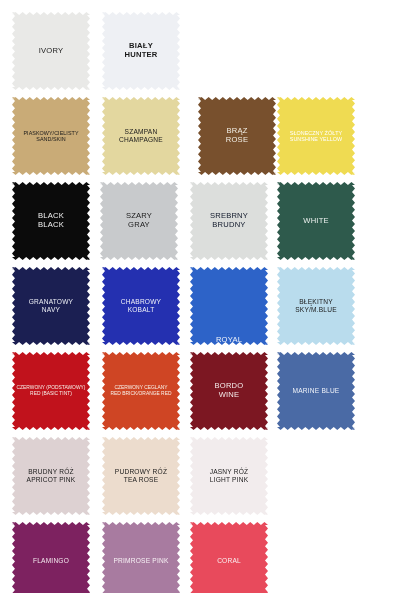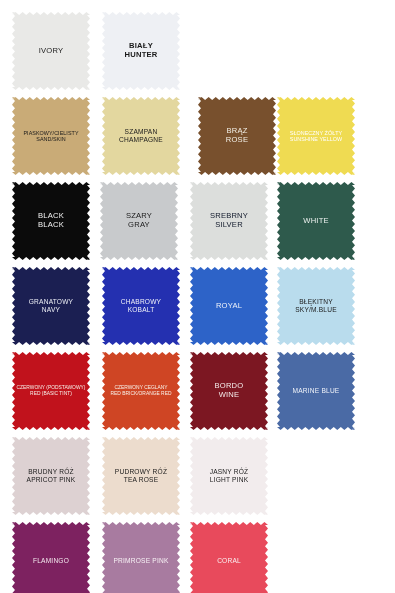--- a/index.html
+++ b/index.html
@@ -160,21 +160,21 @@
       </div>
     </div>
     <div class="swatch" style="left: 190px; top: 182px;">
       <div class="swatch-chip">
         <svg viewBox="0 0 78 78" xmlns="http://www.w3.org/2000/svg">
           <polygon points="0.00,2.98 3.55,0.00 7.09,2.98 10.64,0.00 14.18,2.98 17.73,0.00 21.27,2.98 24.82,0.00 28.36,2.98 31.91,0.00 35.45,2.98 39.00,0.00 42.55,2.98 46.09,0.00 49.64,2.98 53.18,0.00 56.73,2.98 60.27,0.00 63.82,2.98 67.36,0.00 70.91,2.98 74.45,0.00 78.00,2.98 75.02,2.98 78.00,6.52 75.02,10.07 78.00,13.61 75.02,17.16 78.00,20.71 75.02,24.25 78.00,27.80 75.02,31.34 78.00,34.89 75.02,38.43 78.00,41.98 75.02,45.52 78.00,49.07 75.02,52.61 78.00,56.16 75.02,59.71 78.00,63.25 75.02,66.80 78.00,70.34 75.02,73.89 78.00,77.43 75.02,78.00 78.00,75.02 74.45,78.00 70.91,75.02 67.36,78.00 63.82,75.02 60.27,78.00 56.73,75.02 53.18,78.00 49.64,75.02 46.09,78.00 42.55,75.02 39.00,78.00 35.45,75.02 31.91,78.00 28.36,75.02 24.82,78.00 21.27,75.02 17.73,78.00 14.18,75.02 10.64,78.00 7.09,75.02 3.55,78.00 0.00,75.02 2.98,75.02 0.00,71.48 2.98,67.93 0.00,64.39 2.98,60.84 0.00,57.29 2.98,53.75 0.00,50.20 2.98,46.66 0.00,43.11 2.98,39.57 0.00,36.02 2.98,32.48 0.00,28.93 2.98,25.39 0.00,21.84 2.98,18.29 0.00,14.75 2.98,11.20 0.00,7.66 2.98,4.11 0.00,0.57 2.98,0.00" fill="#dcdedc"></polygon>
         </svg>
       </div>
       <div class="swatch-label" style="color: #0f172a;">
         <span class="ln reg">SREBRNY</span>
-        <span class="ln reg">SILVER</span>
+        <span class="ln reg">BRUDNY</span>
       </div>
     </div>
     <div class="swatch" style="left: 277px; top: 182px;">
       <div class="swatch-chip">
         <svg viewBox="0 0 78 78" xmlns="http://www.w3.org/2000/svg">
           <polygon points="0.00,2.98 3.55,0.00 7.09,2.98 10.64,0.00 14.18,2.98 17.73,0.00 21.27,2.98 24.82,0.00 28.36,2.98 31.91,0.00 35.45,2.98 39.00,0.00 42.55,2.98 46.09,0.00 49.64,2.98 53.18,0.00 56.73,2.98 60.27,0.00 63.82,2.98 67.36,0.00 70.91,2.98 74.45,0.00 78.00,2.98 75.02,2.98 78.00,6.52 75.02,10.07 78.00,13.61 75.02,17.16 78.00,20.71 75.02,24.25 78.00,27.80 75.02,31.34 78.00,34.89 75.02,38.43 78.00,41.98 75.02,45.52 78.00,49.07 75.02,52.61 78.00,56.16 75.02,59.71 78.00,63.25 75.02,66.80 78.00,70.34 75.02,73.89 78.00,77.43 75.02,78.00 78.00,75.02 74.45,78.00 70.91,75.02 67.36,78.00 63.82,75.02 60.27,78.00 56.73,75.02 53.18,78.00 49.64,75.02 46.09,78.00 42.55,75.02 39.00,78.00 35.45,75.02 31.91,78.00 28.36,75.02 24.82,78.00 21.27,75.02 17.73,78.00 14.18,75.02 10.64,78.00 7.09,75.02 3.55,78.00 0.00,75.02 2.98,75.02 0.00,71.48 2.98,67.93 0.00,64.39 2.98,60.84 0.00,57.29 2.98,53.75 0.00,50.20 2.98,46.66 0.00,43.11 2.98,39.57 0.00,36.02 2.98,32.48 0.00,28.93 2.98,25.39 0.00,21.84 2.98,18.29 0.00,14.75 2.98,11.20 0.00,7.66 2.98,4.11 0.00,0.57 2.98,0.00" fill="#2e5a4c"></polygon>
         </svg>
       </div>
       <div class="swatch-label" style="color: rgb(238, 242, 240);">
         <span class="ln reg">WHITE</span>
@@ -195,21 +195,21 @@
       <div class="swatch-chip">
         <svg viewBox="0 0 78 78" xmlns="http://www.w3.org/2000/svg">
           <polygon points="0.00,2.98 3.55,0.00 7.09,2.98 10.64,0.00 14.18,2.98 17.73,0.00 21.27,2.98 24.82,0.00 28.36,2.98 31.91,0.00 35.45,2.98 39.00,0.00 42.55,2.98 46.09,0.00 49.64,2.98 53.18,0.00 56.73,2.98 60.27,0.00 63.82,2.98 67.36,0.00 70.91,2.98 74.45,0.00 78.00,2.98 75.02,2.98 78.00,6.52 75.02,10.07 78.00,13.61 75.02,17.16 78.00,20.71 75.02,24.25 78.00,27.80 75.02,31.34 78.00,34.89 75.02,38.43 78.00,41.98 75.02,45.52 78.00,49.07 75.02,52.61 78.00,56.16 75.02,59.71 78.00,63.25 75.02,66.80 78.00,70.34 75.02,73.89 78.00,77.43 75.02,78.00 78.00,75.02 74.45,78.00 70.91,75.02 67.36,78.00 63.82,75.02 60.27,78.00 56.73,75.02 53.18,78.00 49.64,75.02 46.09,78.00 42.55,75.02 39.00,78.00 35.45,75.02 31.91,78.00 28.36,75.02 24.82,78.00 21.27,75.02 17.73,78.00 14.18,75.02 10.64,78.00 7.09,75.02 3.55,78.00 0.00,75.02 2.98,75.02 0.00,71.48 2.98,67.93 0.00,64.39 2.98,60.84 0.00,57.29 2.98,53.75 0.00,50.20 2.98,46.66 0.00,43.11 2.98,39.57 0.00,36.02 2.98,32.48 0.00,28.93 2.98,25.39 0.00,21.84 2.98,18.29 0.00,14.75 2.98,11.20 0.00,7.66 2.98,4.11 0.00,0.57 2.98,0.00" fill="#2430b0"></polygon>
         </svg>
       </div>
       <div class="swatch-label" style="color: rgb(240, 241, 248);">
         <span class="ln med">CHABROWY</span>
         <span class="ln med">KOBALT</span>
       </div>
     </div>
-    <div class="swatch" style="left: 190px; top: 267px;">
+    <div class="swatch" style="left: 190px; top: 267px; align-items: flex-end;">
       <div class="swatch-chip">
         <svg viewBox="0 0 78 78" xmlns="http://www.w3.org/2000/svg">
           <polygon points="0.00,2.98 3.55,0.00 7.09,2.98 10.64,0.00 14.18,2.98 17.73,0.00 21.27,2.98 24.82,0.00 28.36,2.98 31.91,0.00 35.45,2.98 39.00,0.00 42.55,2.98 46.09,0.00 49.64,2.98 53.18,0.00 56.73,2.98 60.27,0.00 63.82,2.98 67.36,0.00 70.91,2.98 74.45,0.00 78.00,2.98 75.02,2.98 78.00,6.52 75.02,10.07 78.00,13.61 75.02,17.16 78.00,20.71 75.02,24.25 78.00,27.80 75.02,31.34 78.00,34.89 75.02,38.43 78.00,41.98 75.02,45.52 78.00,49.07 75.02,52.61 78.00,56.16 75.02,59.71 78.00,63.25 75.02,66.80 78.00,70.34 75.02,73.89 78.00,77.43 75.02,78.00 78.00,75.02 74.45,78.00 70.91,75.02 67.36,78.00 63.82,75.02 60.27,78.00 56.73,75.02 53.18,78.00 49.64,75.02 46.09,78.00 42.55,75.02 39.00,78.00 35.45,75.02 31.91,78.00 28.36,75.02 24.82,78.00 21.27,75.02 17.73,78.00 14.18,75.02 10.64,78.00 7.09,75.02 3.55,78.00 0.00,75.02 2.98,75.02 0.00,71.48 2.98,67.93 0.00,64.39 2.98,60.84 0.00,57.29 2.98,53.75 0.00,50.20 2.98,46.66 0.00,43.11 2.98,39.57 0.00,36.02 2.98,32.48 0.00,28.93 2.98,25.39 0.00,21.84 2.98,18.29 0.00,14.75 2.98,11.20 0.00,7.66 2.98,4.11 0.00,0.57 2.98,0.00" fill="#2d63c8"></polygon>
         </svg>
       </div>
       <div class="swatch-label" style="color: rgb(238, 242, 250);">
         <span class="ln reg">ROYAL</span>
       </div>
     </div>
     <div class="swatch" style="left: 277px; top: 267px;">

